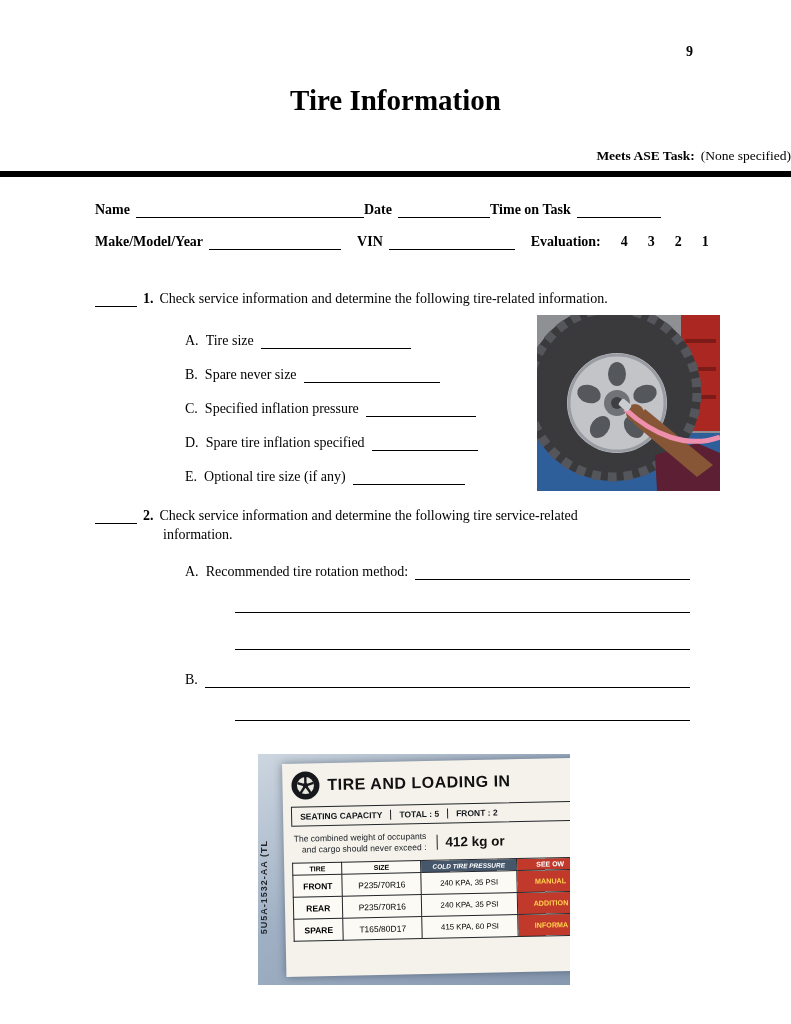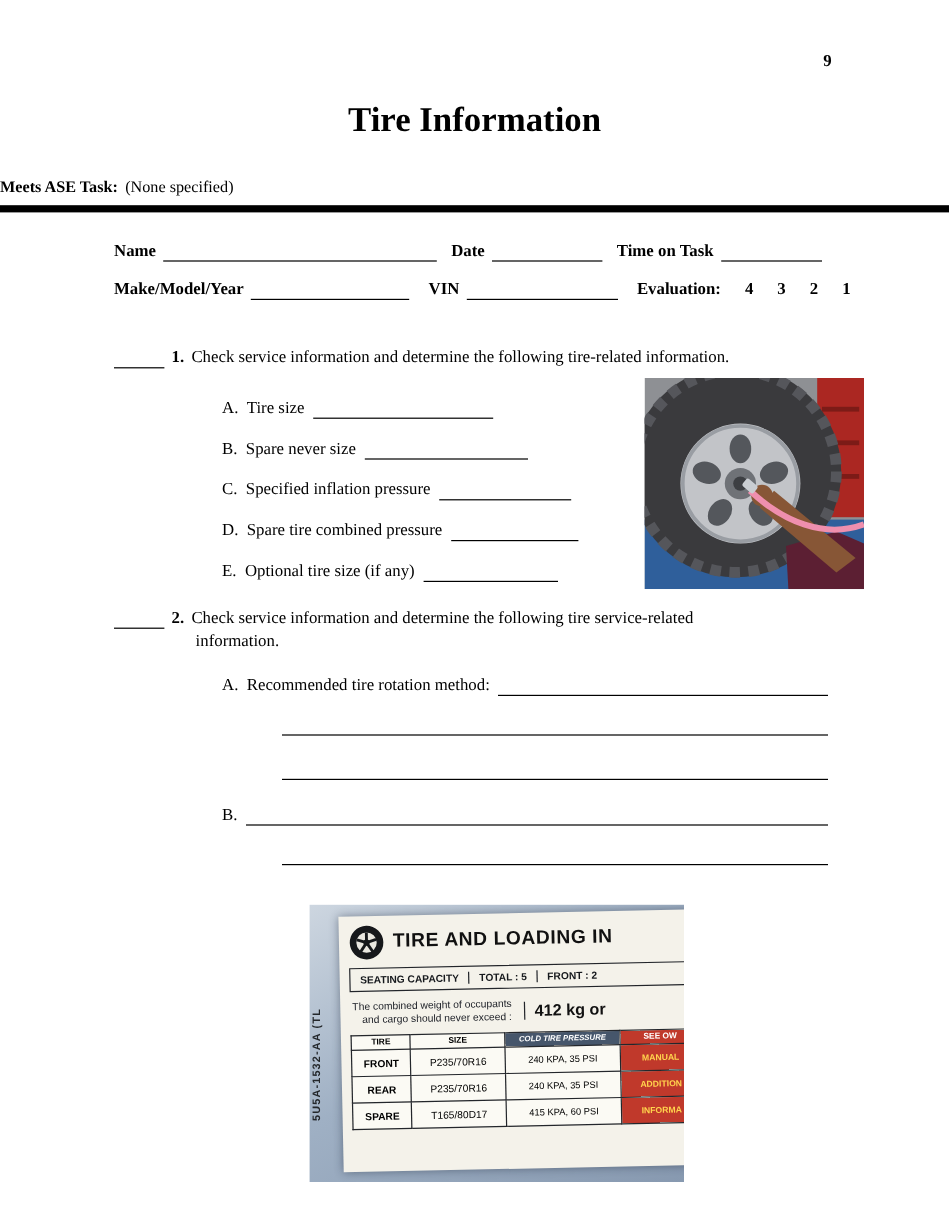--- a/index.html
+++ b/index.html
@@ -5,29 +5,29 @@
   * { margin:0; padding:0; box-sizing:border-box; }
   html,body { background:#ffffff; }
   body { width:791px; font-family:"Liberation Serif", serif; color:#000; }
   .page { position:relative; width:791px; height:1024px; background:#fff; overflow:hidden; }
 
   .b { font-weight:bold; }
 
   .page-number { position:absolute; top:44px; left:686px; font-size:14px; font-weight:bold; }
   .doc-title { position:absolute; top:84px; left:0; width:100%; text-align:center;
                font-size:29px; font-weight:bold; }
-  .ase-line { position:absolute; top:148px; left:0; width:100%; text-align:left; font-size:13.5px; }
+  .ase-line { position:absolute; top:148px; left:0; width:100%; text-align:right; font-size:13.5px; }
   .ase-line .b { margin-right:6px; }
   .thick-rule { position:absolute; top:171px; left:0; width:791px; height:6px; background:#000; }
 
   .line { position:absolute; display:flex; align-items:flex-end; height:18px;
           font-size:14px; white-space:nowrap; }
   .u { display:inline-block; border-bottom:1.2px solid #000; height:16px; }
   .ml6  { margin-left:6px; }
-  .ml12 { margin-left:12px; }
+  .ml12 { }
   .ml16 { margin-left:16px;margin-top:16px; }
   .evnum { margin-left:20px; font-weight:bold; }
 
   .item { left:185px; }
   .item .il { margin-left:7px; }
   .item .u { margin-left:7px; }
 
   .stretch { width:505px; }
   .stretch .u { flex:1; }
 
@@ -121,21 +121,21 @@
     <span class="il">Spare never size</span>
     <span class="u" style="width:136px"></span>
   </div>
   <div class="line item" style="top:399px;">
     <span>C.</span>
     <span class="il">Specified inflation pressure</span>
     <span class="u" style="width:110px"></span>
   </div>
   <div class="line item" style="top:433px;">
     <span>D.</span>
-    <span class="il">Spare tire combined pressure</span>
+    <span class="il">Spare tire inflation specified</span>
     <span class="u" style="width:106px"></span>
   </div>
   <div class="line item" style="top:467px;">
     <span>E.</span>
     <span class="il">Optional tire size (if any)</span>
     <span class="u" style="width:112px"></span>
   </div>
 
   <div class="photo1">
     <svg width="183" height="176" viewBox="0 0 183 176" xmlns="http://www.w3.org/2000/svg">

